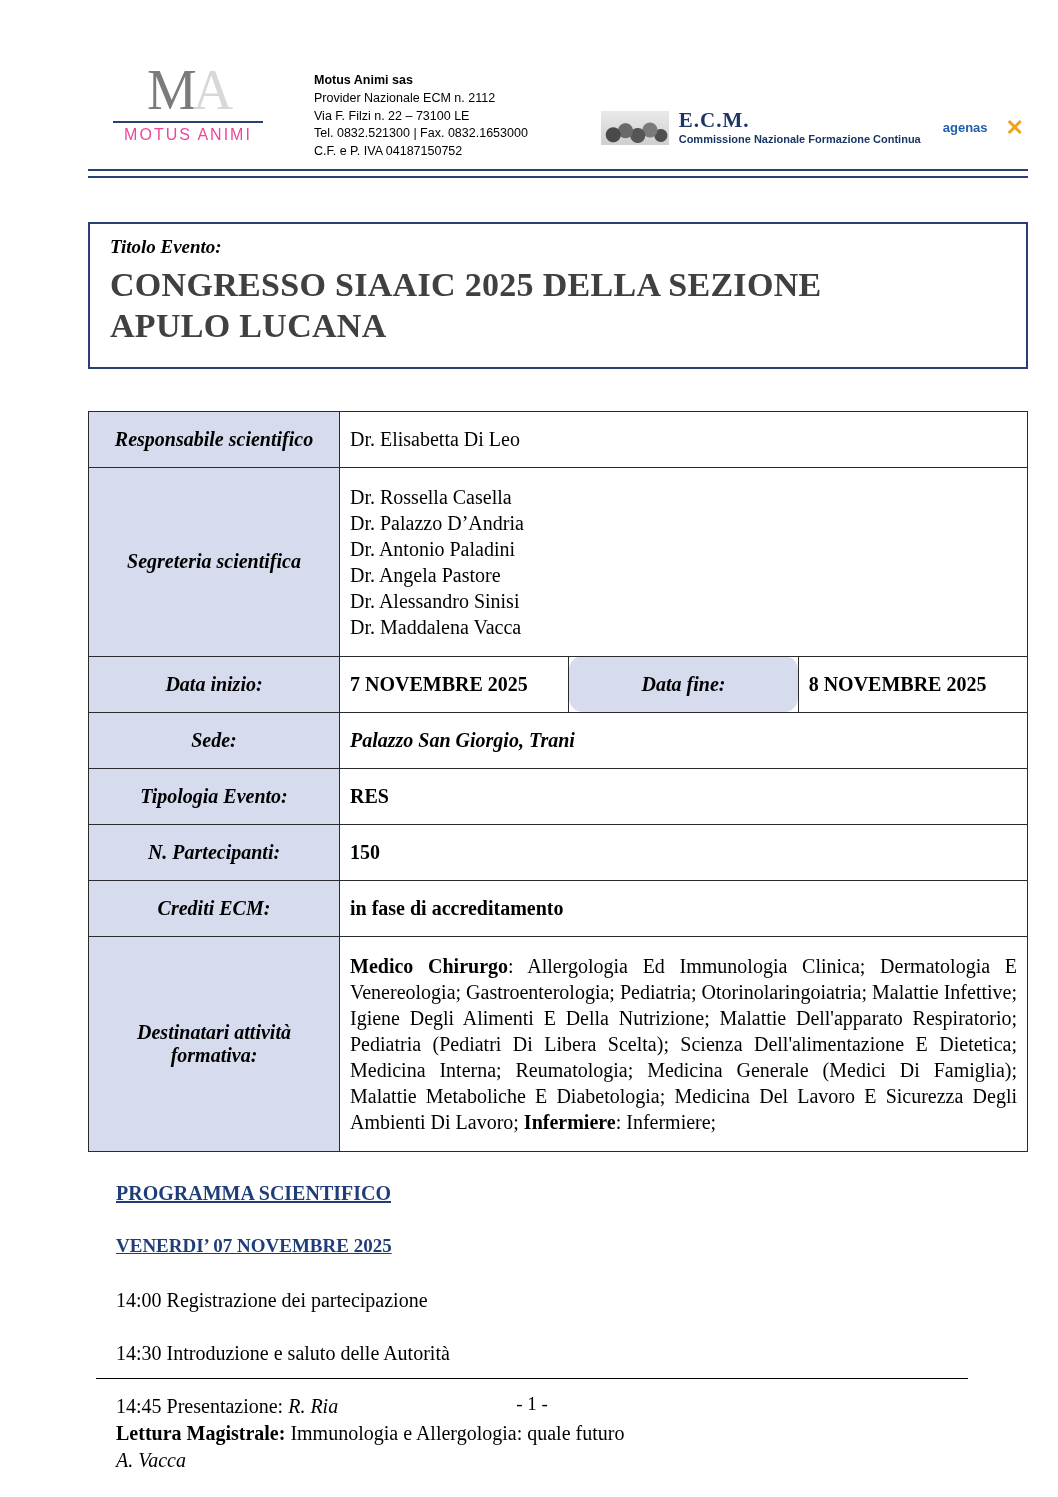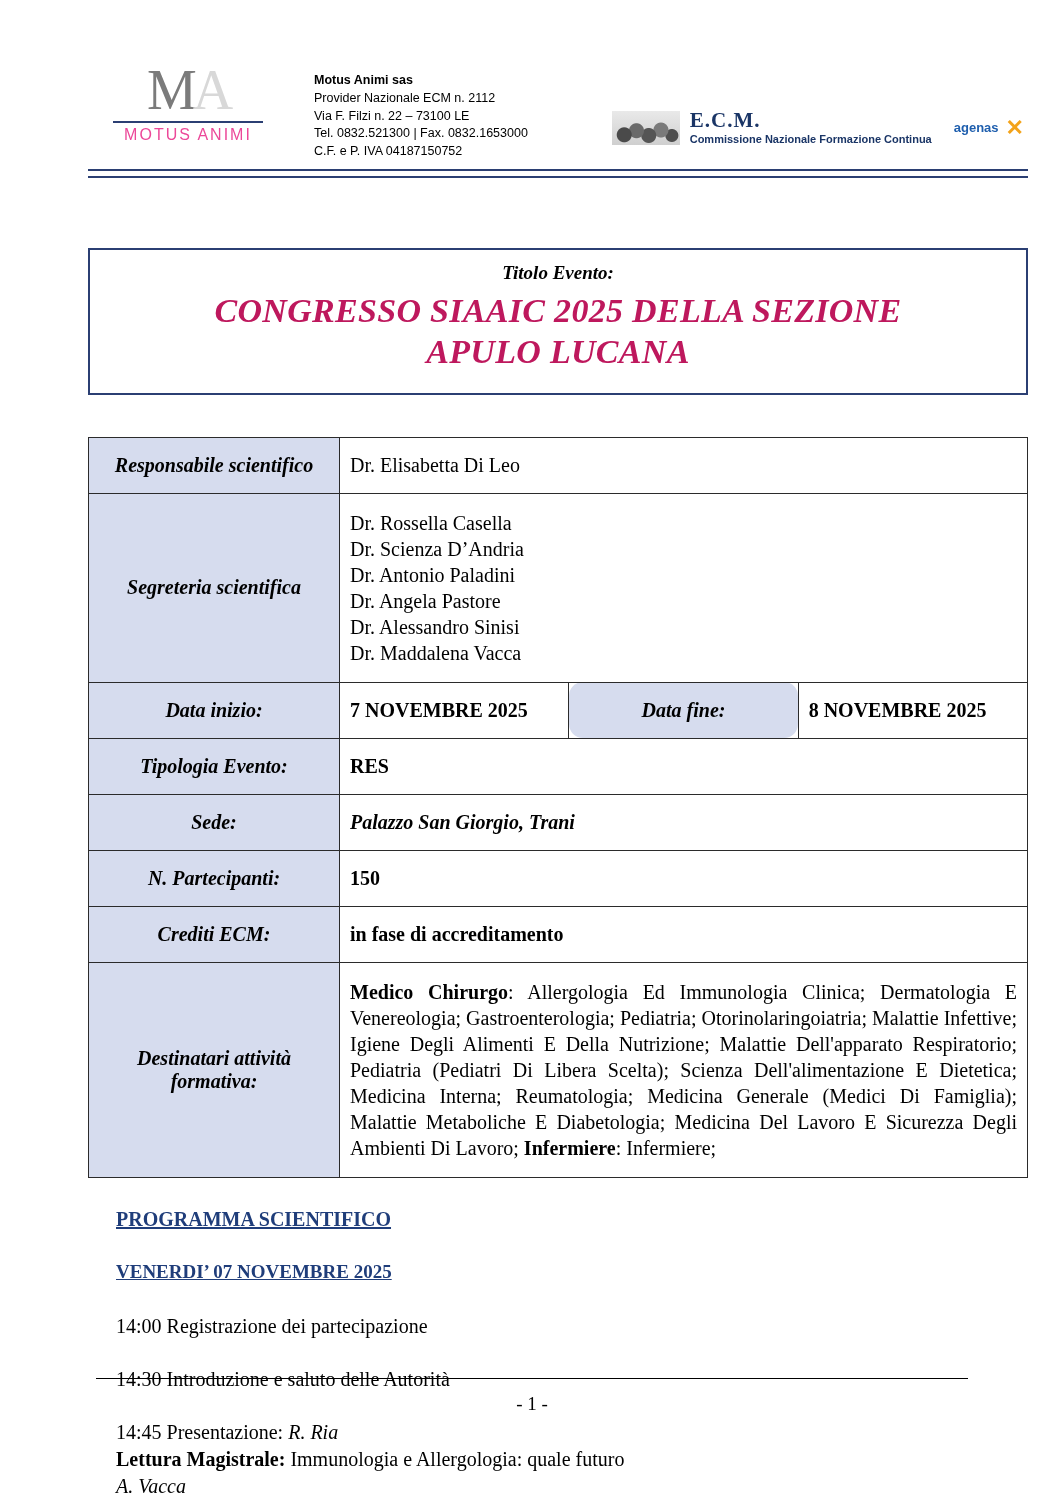--- a/index.html
+++ b/index.html
@@ -101,21 +101,21 @@
   .ecm-text .ecm-sub {
     font-family: "Liberation Sans", sans-serif;
     font-size: 11px;
     color: #1a3566;
     font-weight: bold;
     margin-top: 2px;
   }
   .agenas {
     display: flex;
     align-items: center;
-    gap: 7px;
+    gap: 18px;
     margin-left: 12px;
   }
   .agenas .ag-word {
     font-family: "Liberation Sans", sans-serif;
     font-size: 13px;
     color: #1f5fae;
     font-weight: bold;
   }
   .agenas .ag-mark {
     color: #f3a31a;
@@ -125,35 +125,33 @@
   }
   .header-rule {
     margin-top: 8px;
     height: 5px;
     border-top: 2px solid #2b3f73;
     border-bottom: 2px solid #2b3f73;
   }
 
   
   .title-box {
-    margin-top: 70px;
+    margin-top: 44px;
     border: 2px solid #2b3f73;
     padding: 12px 20px 20px 20px;
-    text-align: center;
   }
   .title-label {
     font-style: italic;
     font-weight: bold;
     font-size: 19px;
   }
   .title-main {
     margin-top: 6px;
-    color: #be185d;
-    font-weight: bold;
-    font-style: italic;
+    color: #404040;
+    font-weight: bold;
     font-size: 34px;
     line-height: 1.22;
     letter-spacing: 0.3px;
   }
 
   
   table.info {
     margin-top: 42px;
     border-collapse: collapse;
     width: 100%;
@@ -276,40 +274,40 @@
     <table class="info">
       <tbody>
           <tr>
         <td class="label">Responsabile scientifico</td>
         <td class="value" colspan="3">Dr. Elisabetta Di Leo</td>
       </tr>
       <tr>
         <td class="label">Segreteria scientifica</td>
         <td class="value multi-line" colspan="3">
           <div>Dr. Rossella Casella</div>
-          <div>Dr. Scienza D’Andria</div>
+          <div>Dr. Palazzo D’Andria</div>
           <div>Dr. Antonio Paladini</div>
           <div>Dr. Angela Pastore</div>
           <div>Dr. Alessandro Sinisi</div>
           <div>Dr. Maddalena Vacca</div>
         </td>
       </tr>
       <tr>
         <td class="label">Data inizio:</td>
         <td class="value bold">7 NOVEMBRE 2025</td>
         <td class="label date2">Data fine:</td>
         <td class="value bold">8 NOVEMBRE 2025</td>
       </tr>
       <tr>
+        <td class="label">Sede:</td>
+        <td class="value bolditalic" colspan="3">Palazzo San Giorgio, Trani</td>
+      </tr>
+      <tr>
         <td class="label">Tipologia Evento:</td>
         <td class="value bold" colspan="3">RES</td>
-      </tr>
-      <tr>
-        <td class="label">Sede:</td>
-        <td class="value bolditalic" colspan="3">Palazzo San Giorgio, Trani</td>
       </tr>
       <tr>
         <td class="label">N. Partecipanti:</td>
         <td class="value bold" colspan="3">150</td>
       </tr>
       <tr>
         <td class="label">Crediti ECM:</td>
         <td class="value bold" colspan="3">in fase di accreditamento</td>
       </tr>
       <tr>

